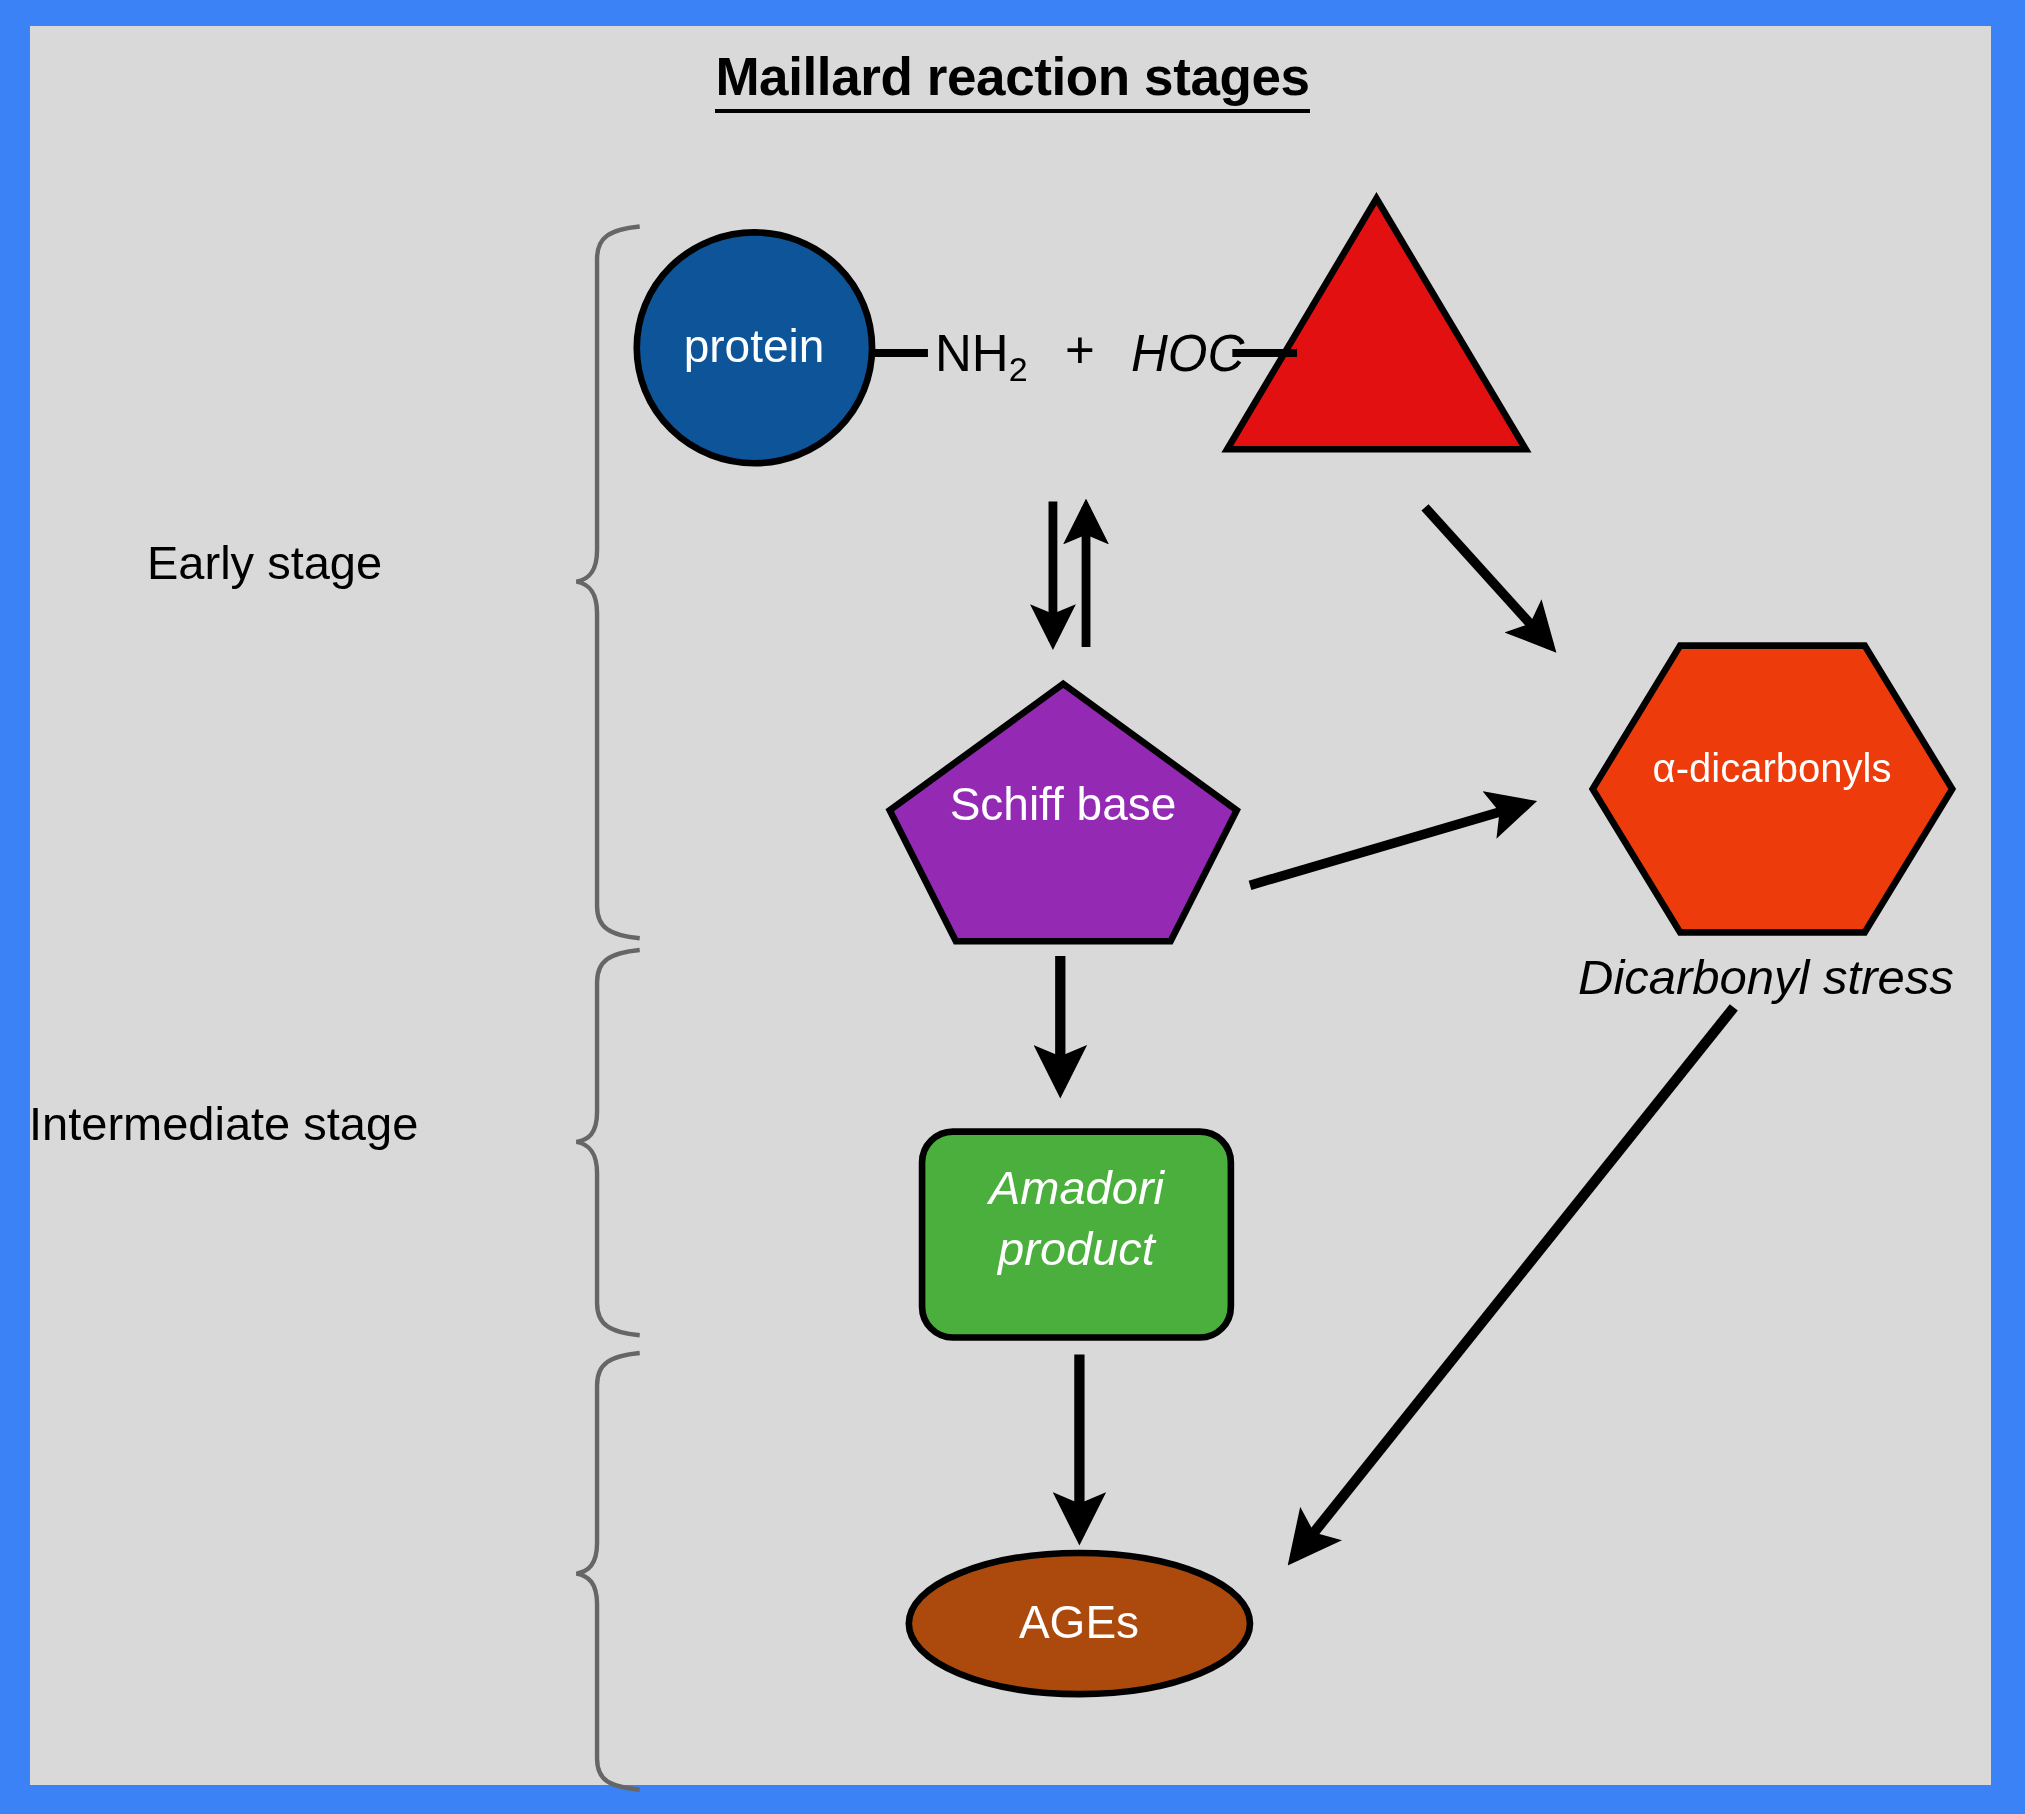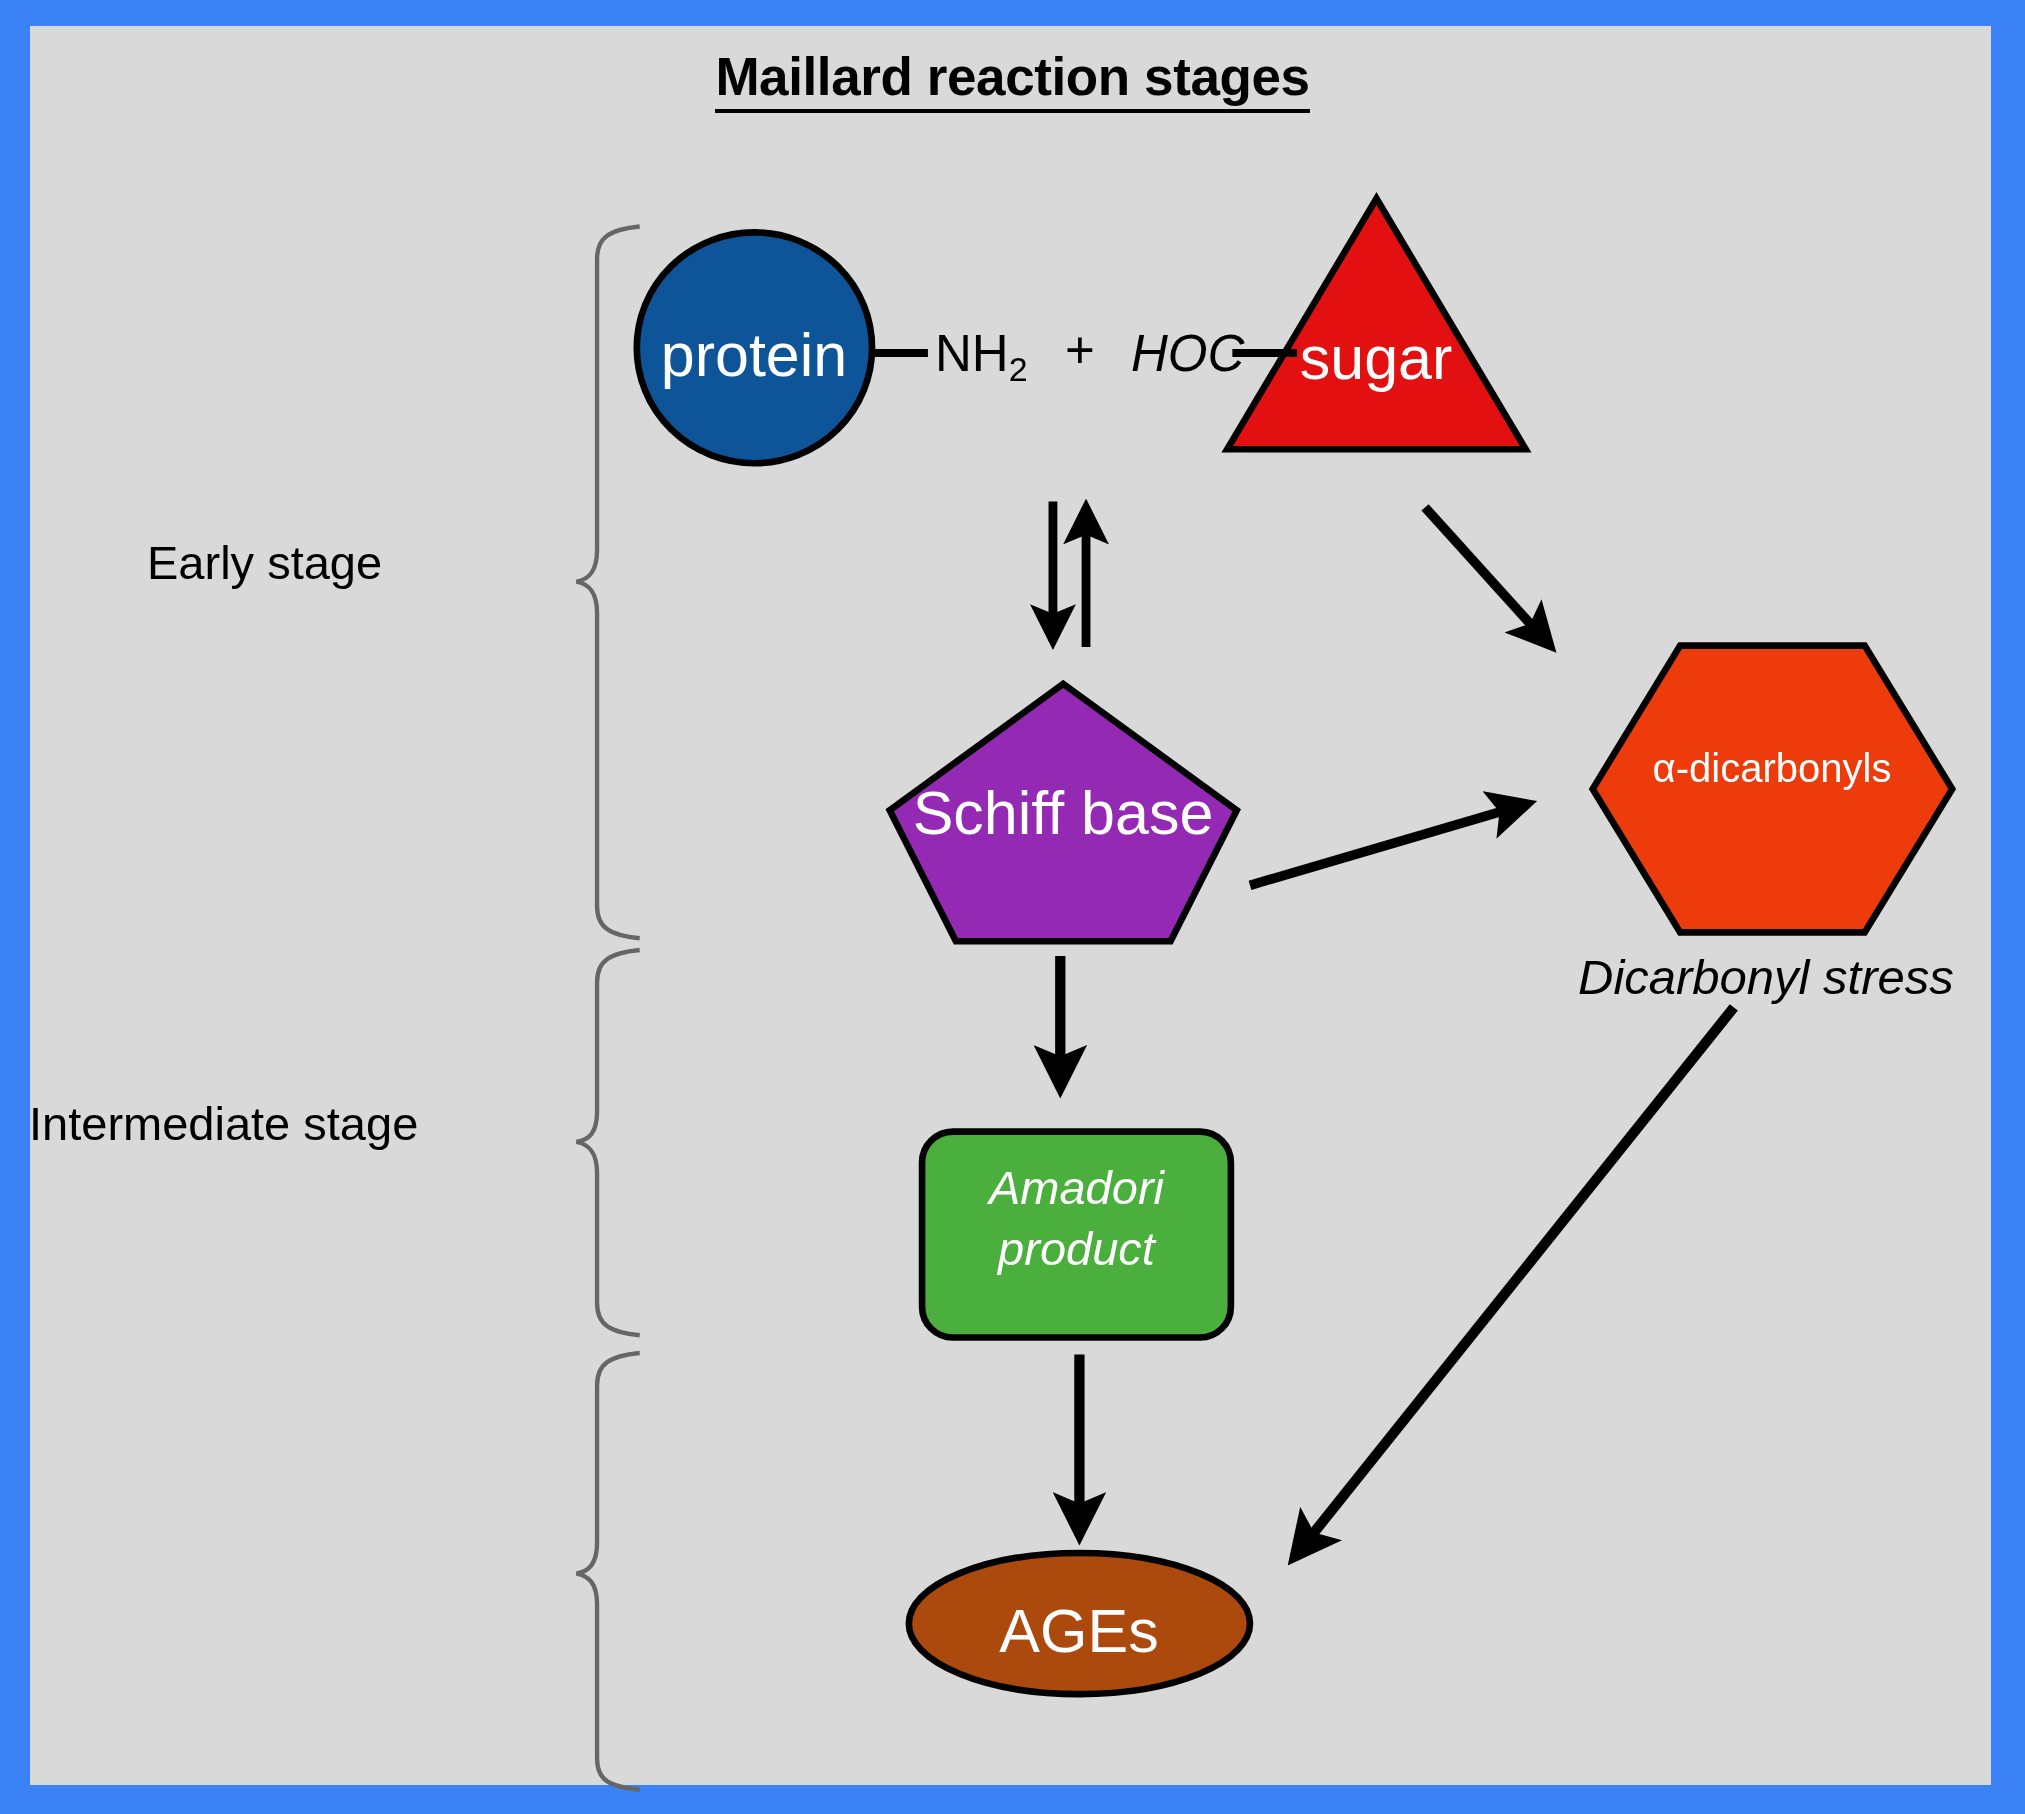--- a/index.html
+++ b/index.html
@@ -48,21 +48,21 @@
     letter-spacing: -0.4px;
   }
   .fig-title span.t {
     border-bottom: 4.4px solid #000;
     padding-bottom: 2.9px;
   }
   .node-label {
     position: absolute;
     text-align: center;
     color: #ffffff;
-    font-size: 61px;
+    font-size: 46px;
     line-height: 1.12;
     white-space: nowrap;
     pointer-events: none;
   }
   .plain-label {
     position: absolute;
     color: #000000;
     font-size: 49px;
     white-space: nowrap;
     font-style: italic;
@@ -168,21 +168,20 @@
 
   <div class="fig-title">
     <span class="t">Maillard reaction stages</span>
   </div>
 
   <div class="stage-label" style="left:147px; top:535px; width:382px;">Early stage</div>
   <div class="stage-label" style="left:29px; top:1096px; width:500px;">Intermediate stage</div>
 
   <div class="node-label" style="left:607px; top:321px; width:294px;">protein</div>
 
-  <div class="node-label" style="left:1229px; top:324px; width:294px;">sugar</div>
 
   <div class="node-label" style="left:879px; top:779px; width:368px;">Schiff base</div>
 
   <div class="node-label alpha-label" style="left:1588px; top:746px; width:368px;">α-dicarbonyls</div>
 
   <div class="node-label amadori-label" style="left:922px; top:1160px; width:309px;">Amadori</div>
   <div class="node-label amadori-label" style="left:922px; top:1221px; width:309px;">product</div>
 
   <div class="node-label" style="left:932px; top:1597px; width:294px;">AGEs</div>
 

